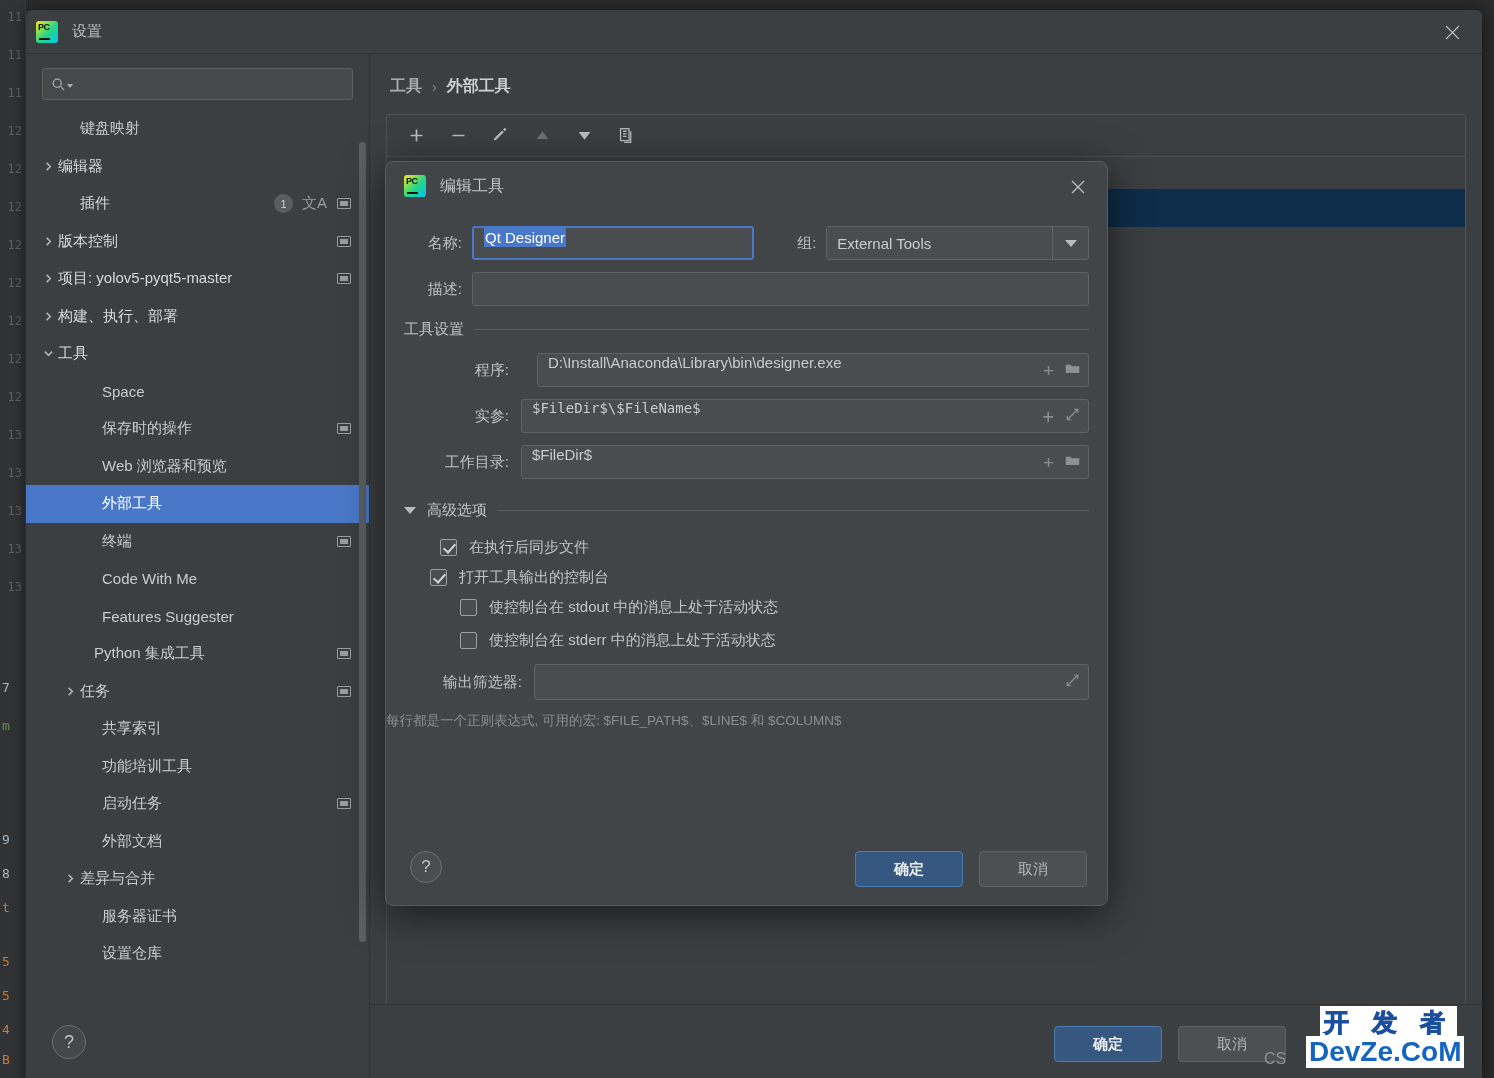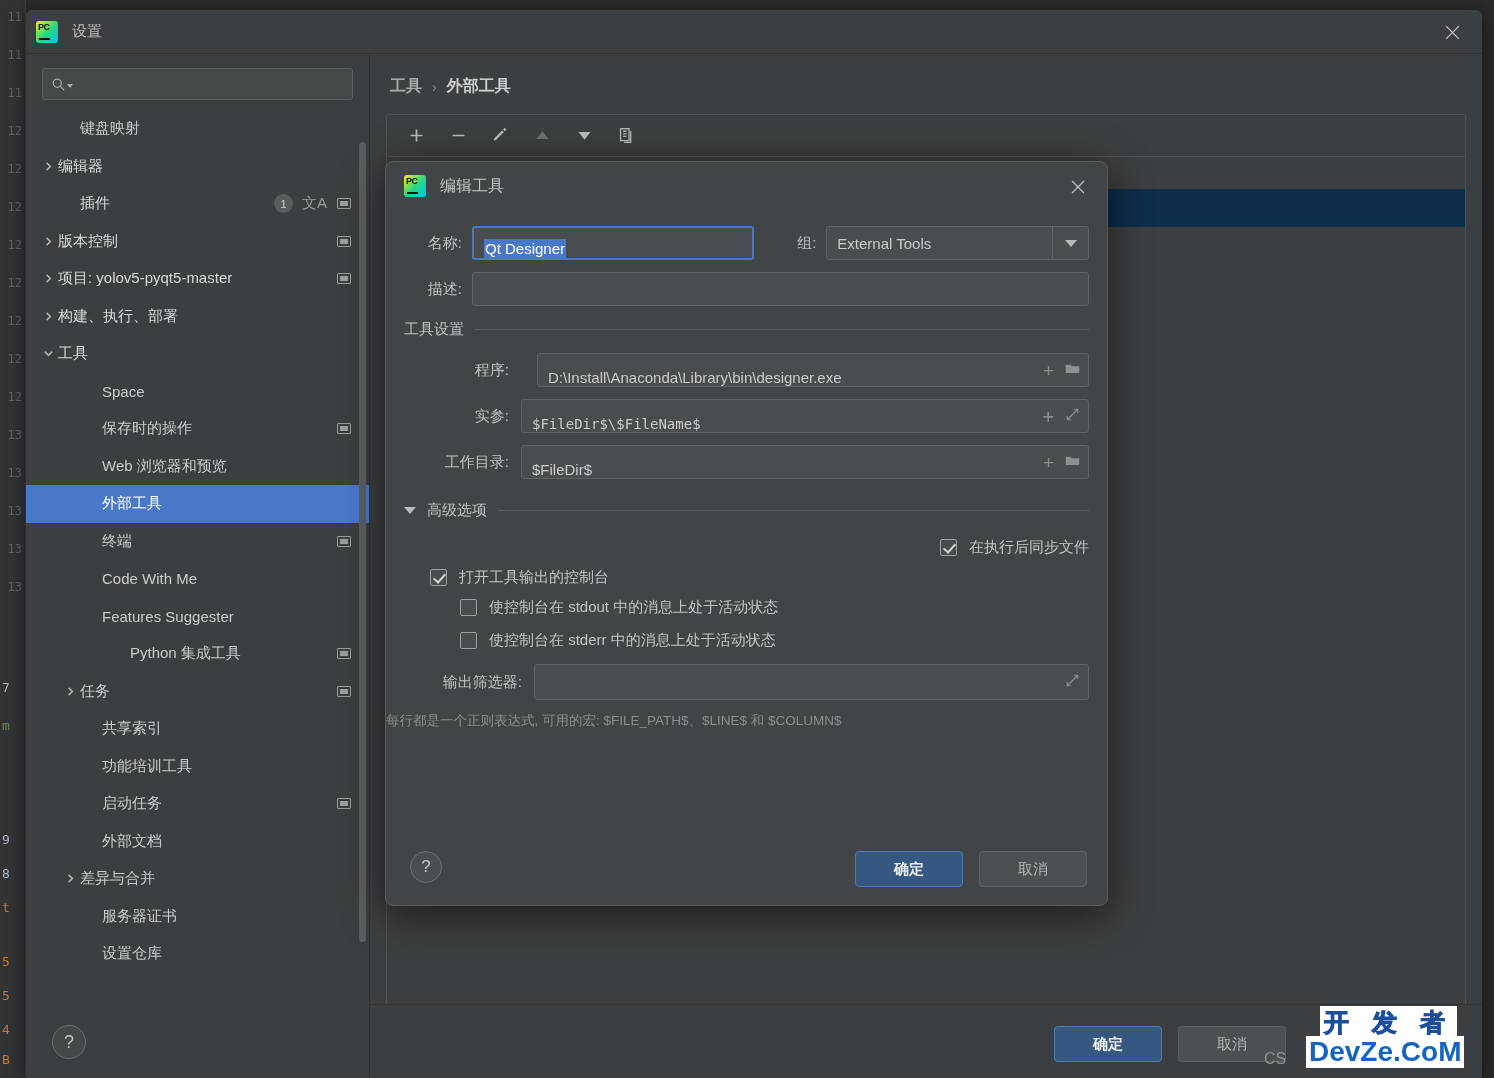--- a/index.html
+++ b/index.html
@@ -272,21 +272,21 @@
   .row { display: flex; align-items: center; margin-bottom: 12px; }
   .lab {
     font-size: 15px; color: #bfc2c2;
     text-align: right; flex: 0 0 auto;
   }
   .field {
     background: #4a4d4f;
     border: 1px solid #5f6365;
     border-radius: 3px;
     height: 34px;
-    display: flex; align-items: flex-end;
+    display: flex; align-items: flex-start;
     padding: 0 8px 0 10px;
     font-size: 15px; color: #c9cccc;
     position: relative;
   }
   .field.focus {
     border: 2px solid #4a78c8;
     background: #4a4d4f;
   }
   .sel-text {
     background: #4a78c8; color: #ffffff;
@@ -532,21 +532,21 @@
             <span class="ic-window"></span>
           </div>
           <div class="tree-row" style="padding-left: 56px;">
             <span class="arrow"></span>
             <span class="lbl">Code With Me</span>
           </div>
           <div class="tree-row" style="padding-left: 56px;">
             <span class="arrow"></span>
             <span class="lbl">Features Suggester</span>
           </div>
-          <div class="tree-row" style="padding-left: 48px; margin-left: 36px;">
+          <div class="tree-row" style="padding-left: 48px;">
             <span class="arrow"></span>
             <span class="lbl">Python 集成工具</span>
             <span class="ic-window"></span>
           </div>
           <div class="tree-row" style="padding-left: 34px;">
             <span class="arrow">
               <svg viewBox="0 0 12 12" fill="none" stroke="currentColor" stroke-width="1.7">
                 <polyline points="4,2 8,6 4,10"></polyline>
               </svg>
             </span>
@@ -760,21 +760,21 @@
     </div>
   </div>
 
   <div class="section-head" style="margin-left:18px; margin-right:18px; margin-top:22px; margin-bottom:18px;">
     <span class="caret-dn"></span>
     <span class="stxt">高级选项</span>
     <span class="line"></span>
   </div>
 
   <div id="checkbox-list" style="margin-left:44px; margin-right:18px;">
-      <div class="cbrow" style="margin-left: 10px; justify-content: flex-end;">
+      <div class="cbrow" style="margin-left: 10px;">
         <span class="cb checked"></span>
         <span class="cl">在执行后同步文件</span>
       </div>
       <div class="cbrow" style="margin-left: 0px;">
         <span class="cb checked"></span>
         <span class="cl">打开工具输出的控制台</span>
       </div>
       <div class="cbrow" style="margin-left: 30px; margin-bottom: 14px;">
         <span class="cb"></span>
         <span class="cl">使控制台在 stdout 中的消息上处于活动状态</span>

